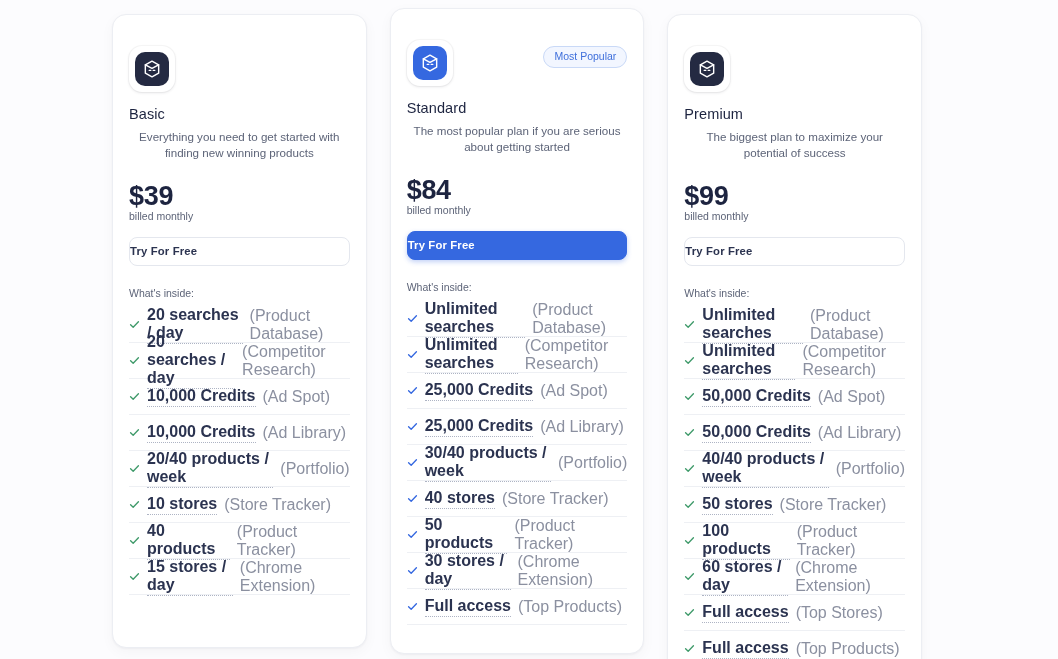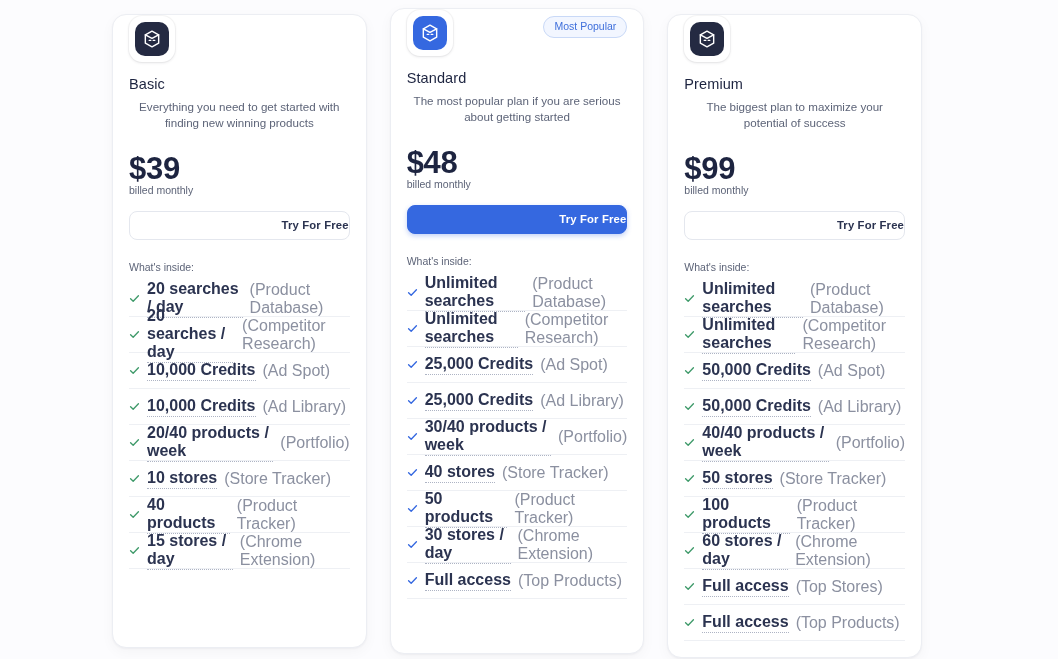--- a/index.html
+++ b/index.html
@@ -30,21 +30,21 @@
     align-items: flex-start;
     gap: 23px;
   }
 
   .card {
     width: 255px;
     background: #ffffff;
     border: 1px solid #eceef3;
     border-radius: 14px;
     box-shadow: 0 1px 2px rgba(16,24,40,0.04), 0 4px 14px rgba(16,24,40,0.035);
-    padding: 1px 16px 16px 16px;
+    padding: 31px 16px 16px 16px;
     position: relative;
   }
 
   .card.basic    { margin-top: 14px; min-height: 634px; }
   .card.standard { margin-top: 8px;  min-height: 646px; }
   .card.premium  { margin-top: 14px; min-height: 634px; }
 
   
   .card-head {
     display: flex;
@@ -101,21 +101,21 @@
     margin-top: 7px;
     font-size: 11.6px;
     line-height: 15.5px;
     color: #5d6478;
     max-width: 222px;
     text-align: center;
   }
 
   .price {
     margin-top: 23px;
-    font-size: 31px;
+    font-size: 27px;
     font-weight: bold;
     color: #1d2440;
     letter-spacing: -.3px;
     line-height: 1;
   }
 
   .billed {
     font-size: 10.5px;
     color: #5d6478;
   }
@@ -125,21 +125,21 @@
     display: block;
     width: 100%;
     margin-top: 15px;
     height: 29px;
     border-radius: 8px;
     font-size: 11.3px;
     font-weight: bold;
     letter-spacing: .15px;
     cursor: pointer;
     line-height: 27px;
-    text-align: right;
+    text-align: left;
   }
   .cta.ghost {
     background: #ffffff;
     border: 1px solid #e4e7ee;
     color: #2b3350;
   }
   .cta.solid {
     background: #3568e0;
     border: 1px solid #3568e0;
     color: #ffffff;
@@ -281,21 +281,21 @@
                 <path d="M12 2.6 20 7v10l-8 4.4L4 17V7z"></path>
                 <path d="M4 7l8 4.3L20 7"></path>
                 <path d="M8.6 13.6h2M13.4 13.6h2"></path>
               </svg>
             </div>
           </div>
           <div class="badge">Most Popular</div>
         </div>
         <div class="plan-name">Standard</div>
         <div class="plan-desc">The most popular plan if you are serious about getting started</div>
-        <div class="price">$48</div>
+        <div class="price">$84</div>
         <div class="billed">billed monthly</div>
         <button class="cta solid">Try For Free</button>
         <div class="whats-inside">What's inside:</div>
         <ul class="features">
           <li class="feature">
             <span>
               <svg class="check" viewBox="0 0 14 14" fill="none" stroke="#3568e0" stroke-width="1.7" stroke-linecap="round" stroke-linejoin="round">
                 <path d="M2 7.4 5.3 10.6 12 3.6"></path>
               </svg>
             </span>

